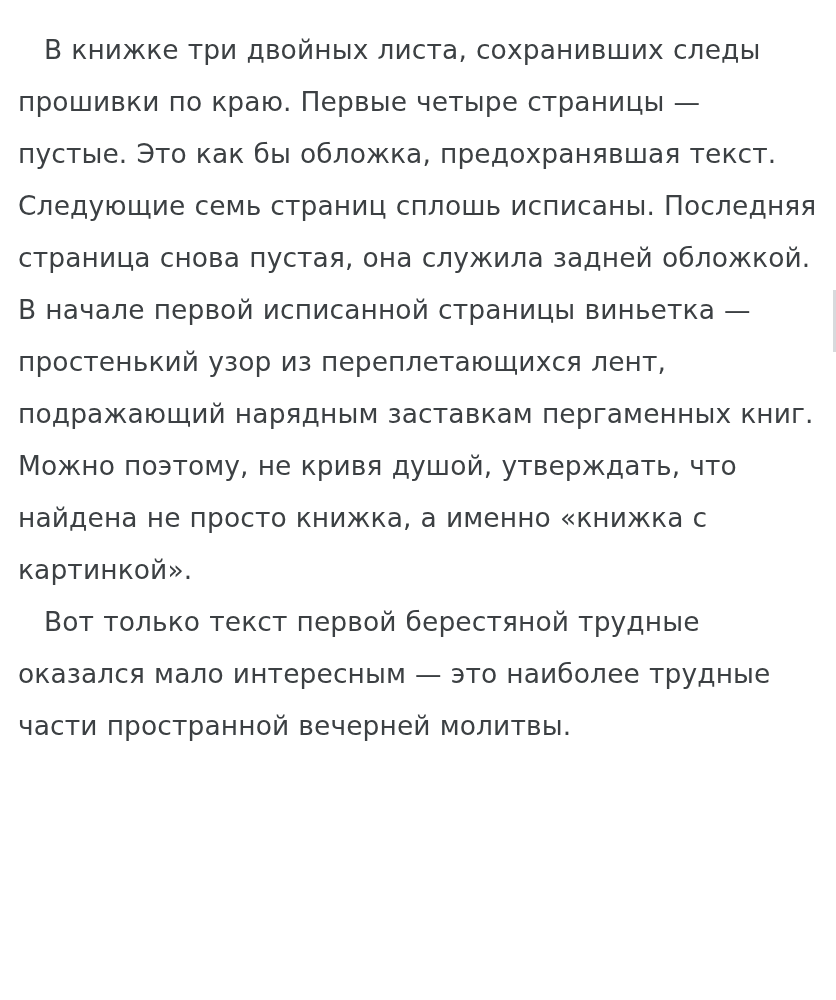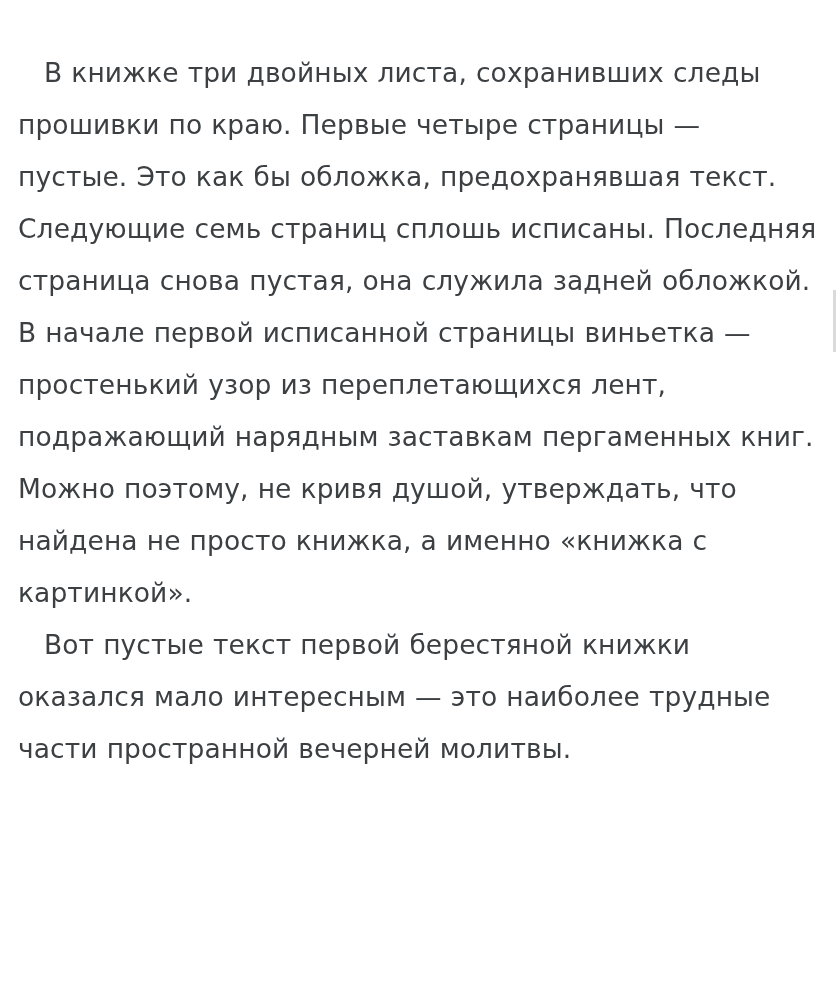--- a/index.html
+++ b/index.html
@@ -10,21 +10,21 @@
   body {
     width: 836px;
     height: 1000px;
     overflow: hidden;
     font-family: "DejaVu Sans", sans-serif;
   }
   .page {
     box-sizing: border-box;
     width: 836px;
     height: 1000px;
-    padding: 47px 18px 0 18px;
+    padding: 24px 18px 0 18px;
     background: #ffffff;
     position: relative;
   }
   .body-text {
     font-size: 26.5px;
     line-height: 52px;
     color: #3c4043;
     letter-spacing: 0.1px;
     text-align: left;
     word-spacing: 0.5px;
@@ -44,16 +44,16 @@
     height: 62px;
     background: #d8dadd;
   }
 </style>
 </head>
 <body>
 
 <div class="page">
   <div class="body-text">
     <p class="para">В книжке три двойных листа, сохранивших следы прошивки по краю. Первые четыре страницы — пустые. Это как бы обложка, предохранявшая текст. Следующие семь страниц сплошь исписаны. Последняя страница снова пустая, она служила задней обложкой. В начале первой исписанной страницы виньетка — простенький узор из переплетающихся лент, подражающий нарядным заставкам пергаменных книг. Можно поэтому, не кривя душой, утверждать, что найдена не просто книжка, а именно «книжка с картинкой».</p>
-    <p class="para">Вот пустые текст первой берестяной книжки оказался мало интересным — это наиболее трудные части пространной вечерней молитвы.</p>
+    <p class="para">Вот только текст первой берестяной трудные оказался мало интересным — это наиболее трудные части пространной вечерней молитвы.</p>
   </div>
   <div class="edge-mark"></div>
 </div>
 
 </body></html>

